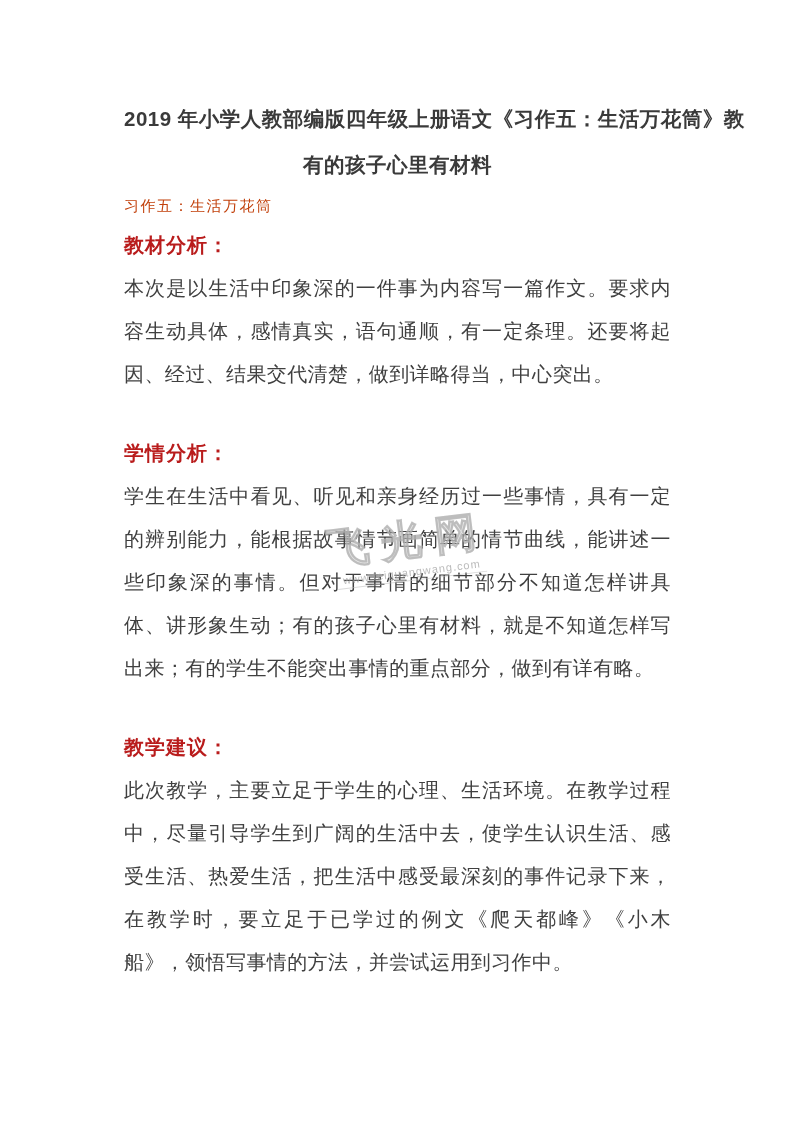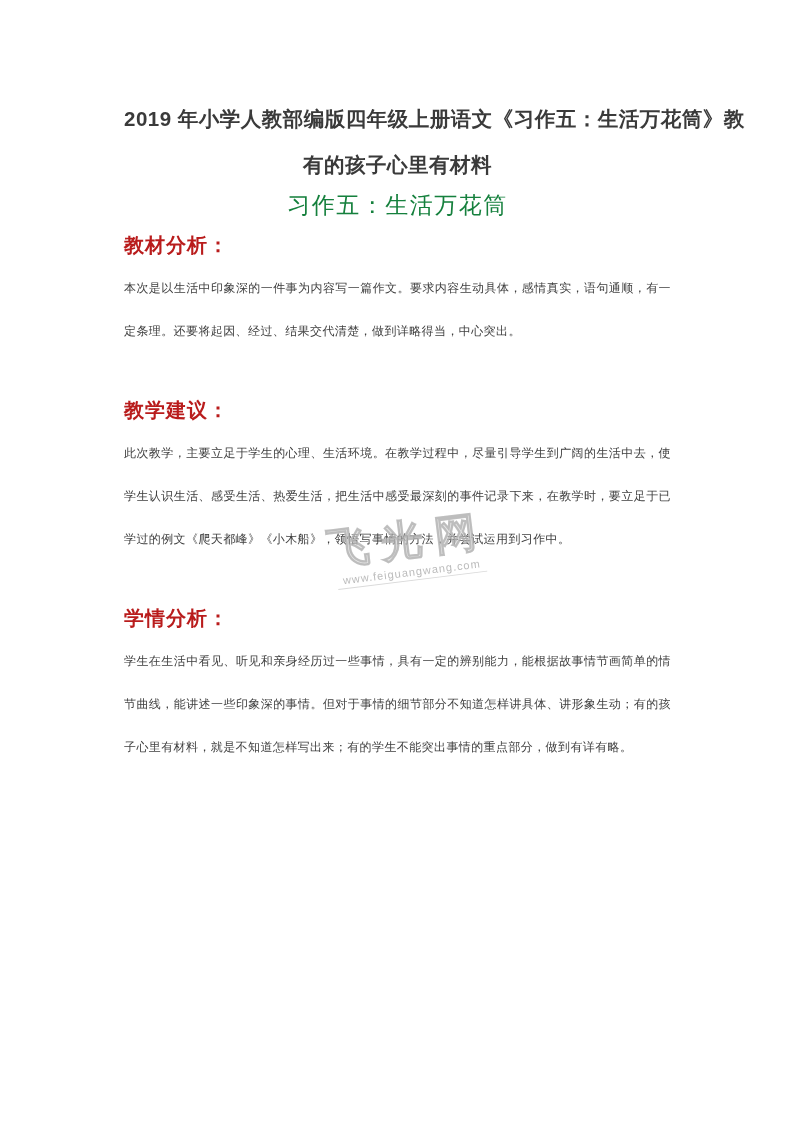--- a/index.html
+++ b/index.html
@@ -24,42 +24,41 @@
     font-weight: bold;
     font-size: 20.5px;
     line-height: 46px;
     color: #3a3a3a;
     letter-spacing: 0.5px;
   }
   .doc-title .title-line {
     white-space: nowrap;
   }
   .doc-subtitle {
-    text-align: center;
     font-family: "Liberation Serif", serif;
-    font-size: 23px;
+    font-size: 15px;
     line-height: 36px;
-    color: #15803d;
+    color: #c2410c;
     letter-spacing: 1.5px;
     white-space: nowrap;
   }
   .section + .section {
     margin-top: 36px;
   }
   .section-heading {
     font-family: "Liberation Serif", serif;
     font-weight: bold;
     font-size: 20px;
     line-height: 43px;
     color: #b91c1c;
     letter-spacing: 1px;
   }
   .section-body {
     font-family: "Liberation Serif", serif;
-    font-size: 12px;
+    font-size: 20px;
     line-height: 43px;
     color: #404040;
     letter-spacing: 0.4px;
     text-align: justify;
     text-justify: inter-ideograph;
   }
   .watermark {
     position: absolute;
     left: 300px;
     top: 518px;
@@ -103,27 +102,27 @@
   </div>
 
   <div class="doc-subtitle">习作五：生活万花筒</div>
 
   <div class="section">
     <div class="section-heading">教材分析：</div>
     <div class="section-body">本次是以生活中印象深的一件事为内容写一篇作文。要求内容生动具体，感情真实，语句通顺，有一定条理。还要将起因、经过、结果交代清楚，做到详略得当，中心突出。</div>
   </div>
 
   <div class="section">
-    <div class="section-heading">教学建议：</div>
-    <div class="section-body">此次教学，主要立足于学生的心理、生活环境。在教学过程中，尽量引导学生到广阔的生活中去，使学生认识生活、感受生活、热爱生活，把生活中感受最深刻的事件记录下来，在教学时，要立足于已学过的例文《爬天都峰》《小木船》，领悟写事情的方法，并尝试运用到习作中。</div>
+    <div class="section-heading">学情分析：</div>
+    <div class="section-body">学生在生活中看见、听见和亲身经历过一些事情，具有一定的辨别能力，能根据故事情节画简单的情节曲线，能讲述一些印象深的事情。但对于事情的细节部分不知道怎样讲具体、讲形象生动；有的孩子心里有材料，就是不知道怎样写出来；有的学生不能突出事情的重点部分，做到有详有略。</div>
   </div>
 
   <div class="section">
-    <div class="section-heading">学情分析：</div>
-    <div class="section-body">学生在生活中看见、听见和亲身经历过一些事情，具有一定的辨别能力，能根据故事情节画简单的情节曲线，能讲述一些印象深的事情。但对于事情的细节部分不知道怎样讲具体、讲形象生动；有的孩子心里有材料，就是不知道怎样写出来；有的学生不能突出事情的重点部分，做到有详有略。</div>
+    <div class="section-heading">教学建议：</div>
+    <div class="section-body">此次教学，主要立足于学生的心理、生活环境。在教学过程中，尽量引导学生到广阔的生活中去，使学生认识生活、感受生活、热爱生活，把生活中感受最深刻的事件记录下来，在教学时，要立足于已学过的例文《爬天都峰》《小木船》，领悟写事情的方法，并尝试运用到习作中。</div>
   </div>
 
   <div class="watermark">
     <div class="watermark-logo">飞光网</div>
     <div class="watermark-url">www.feiguangwang.com</div>
   </div>
 
 </div>
 
 </body></html>

